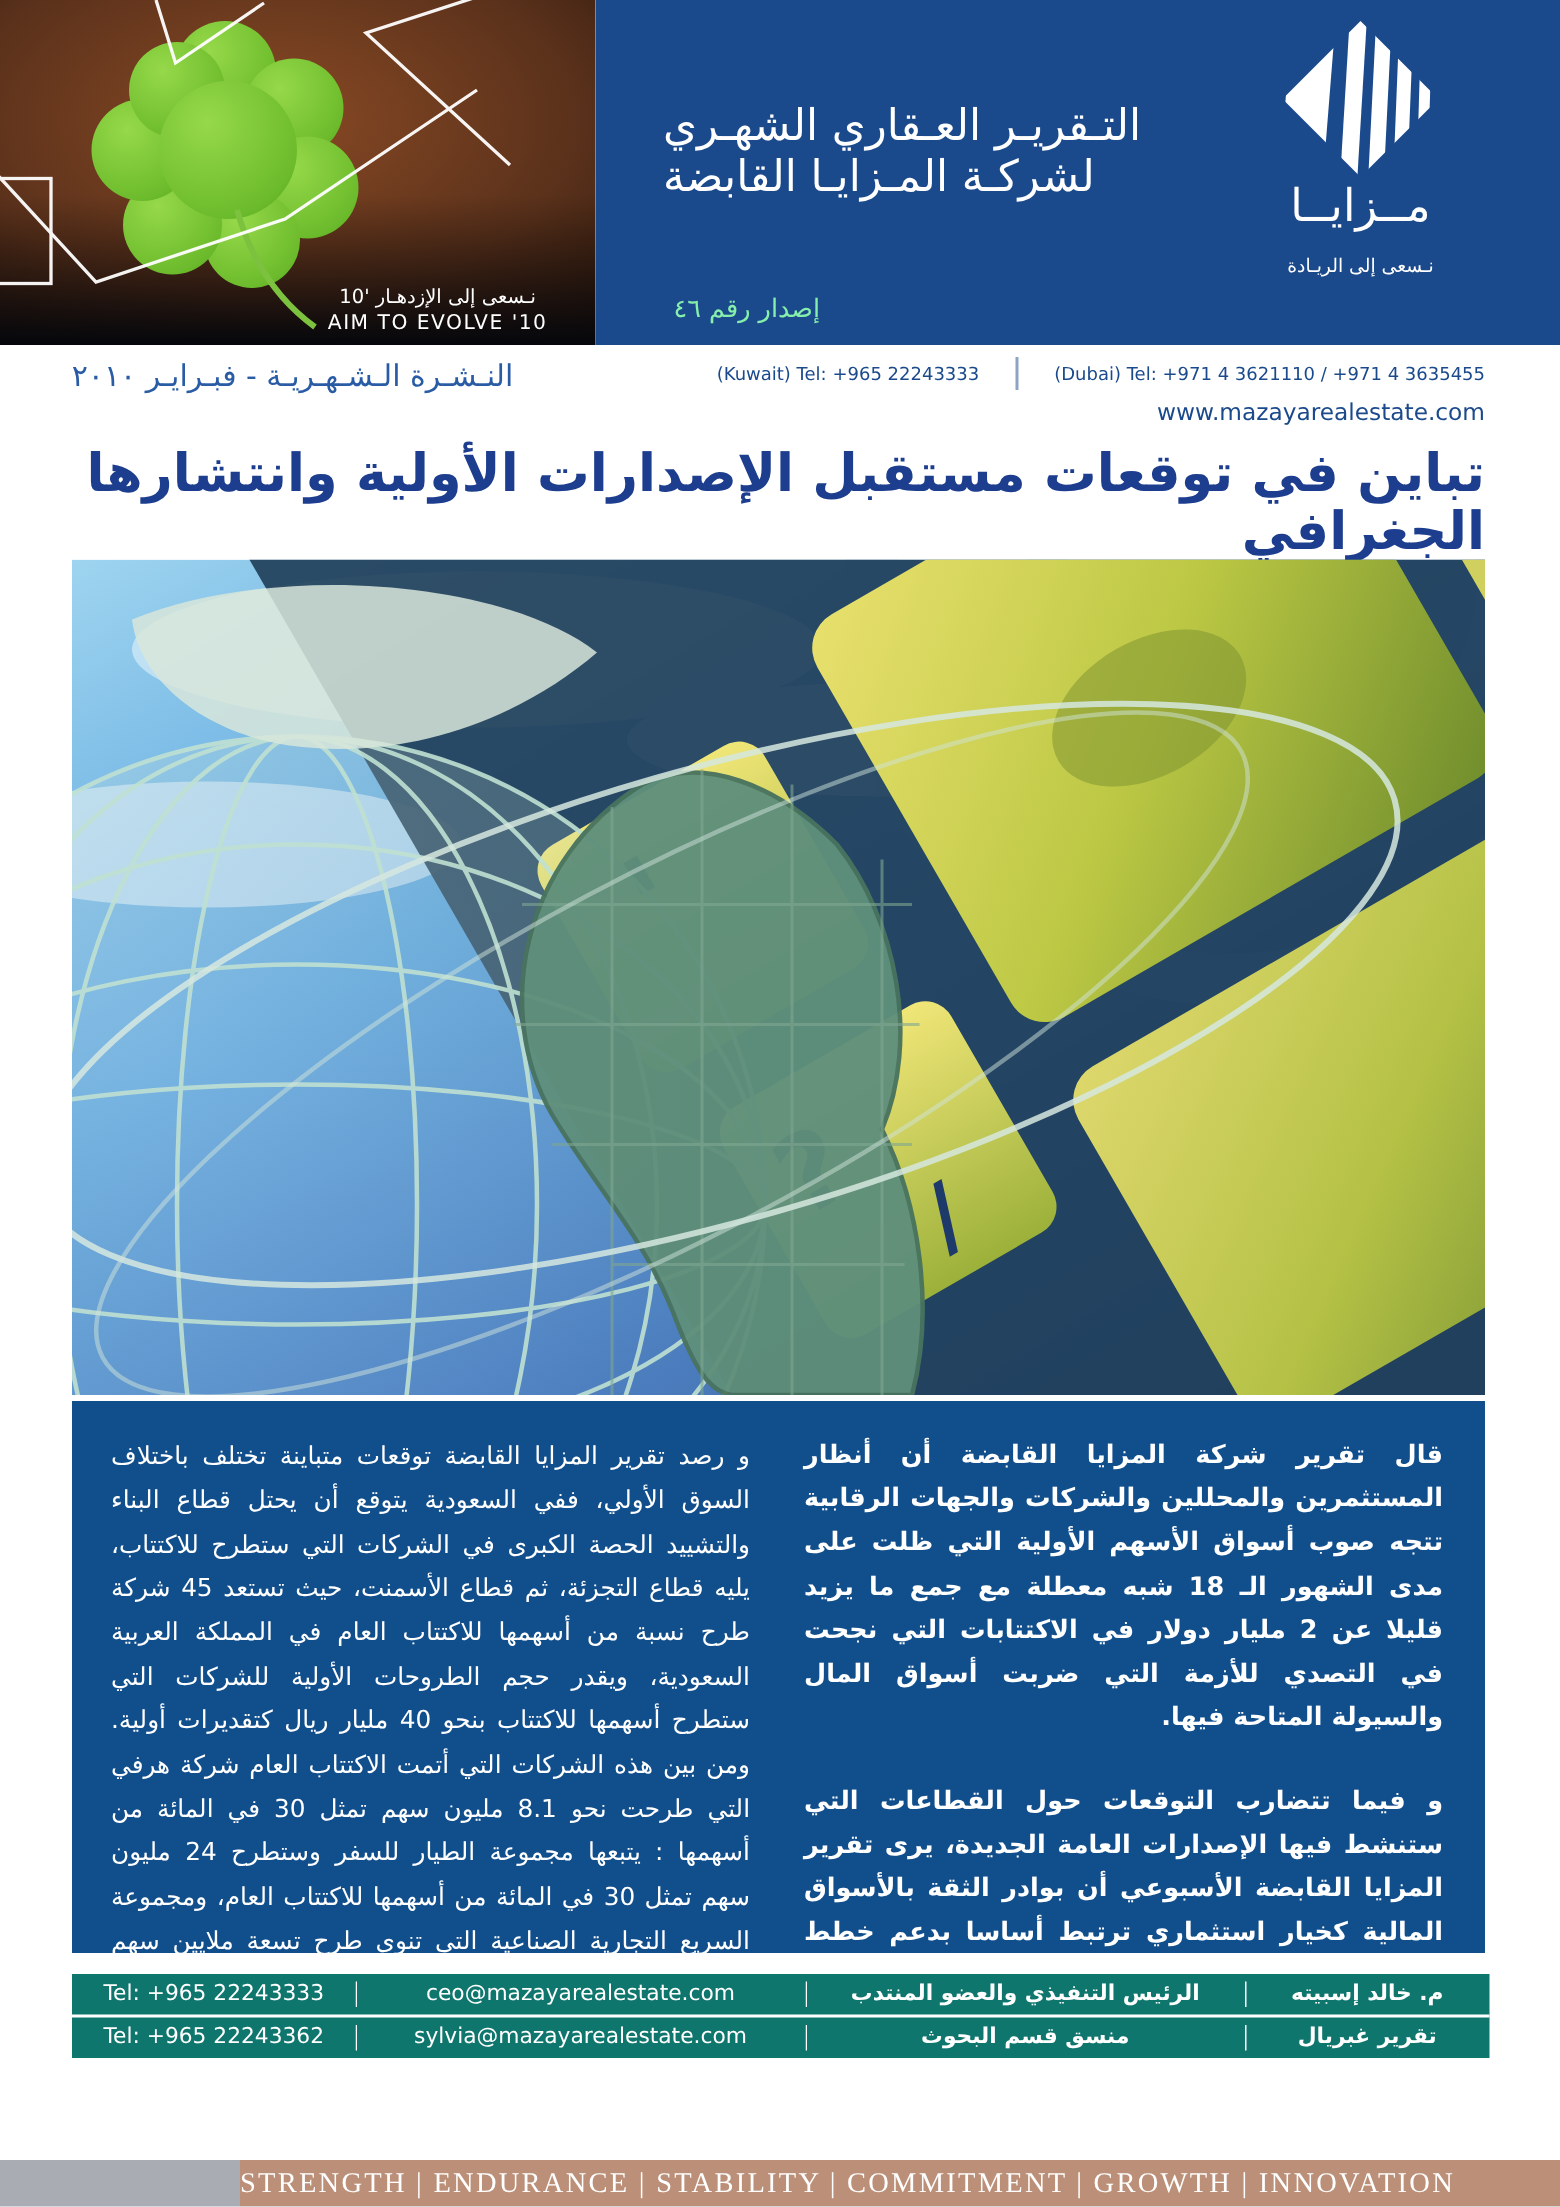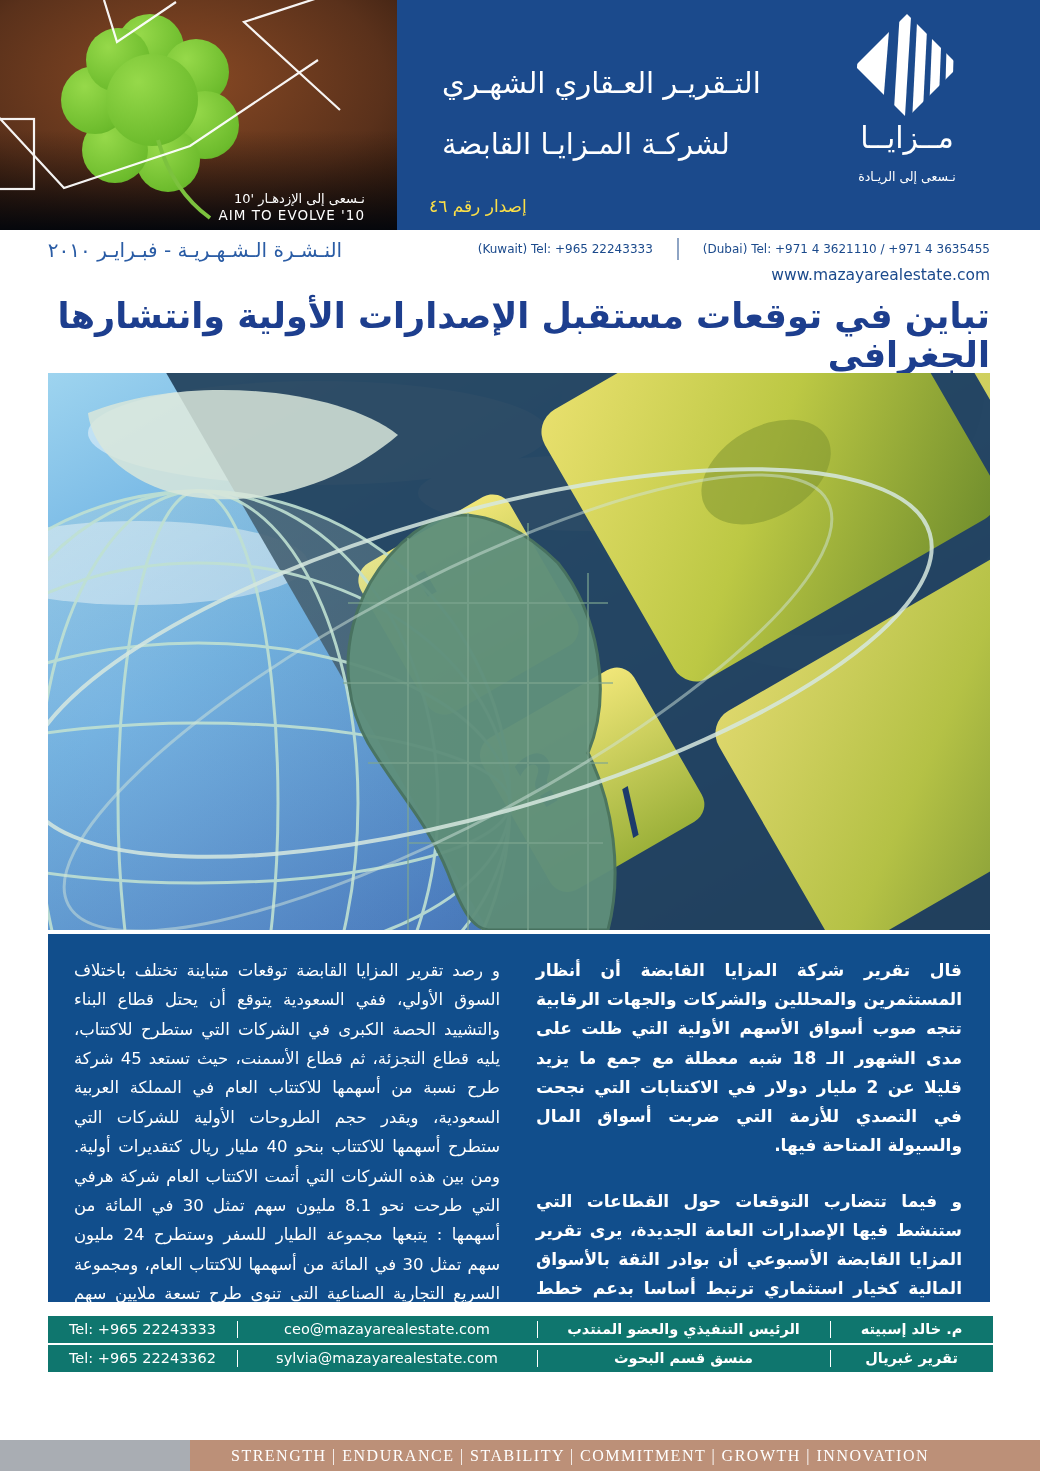--- a/index.html
+++ b/index.html
@@ -3,28 +3,28 @@
 <meta charset="utf-8">
 <style>
   html,body{margin:0;padding:0;background:#fff;}
   .page{position:relative;width:1040px;height:1471px;background:#fff;overflow:hidden;
         font-family:"DejaVu Sans","Liberation Sans",sans-serif;}
 
   
   .hdr{position:absolute;left:0;top:0;width:1040px;height:230px;}
   .hdr-photo{position:absolute;left:0;top:0;width:397px;height:230px;overflow:hidden;}
   .hdr-photo svg{display:block;}
-  .photo-cap{position:absolute;right:32px;bottom:6px;text-align:right;color:#fff;line-height:1.25;}
+  .photo-cap{position:absolute;right:32px;bottom:6px;text-align:center;color:#fff;line-height:1.25;}
   .photo-cap .ar{font-size:13px;}
   .photo-cap .en{font-size:13.5px;letter-spacing:1px;}
   .hdr-blue{position:absolute;left:397px;top:0;width:643px;height:230px;background:#1b4a8c;}
   .hdr-title{position:absolute;left:45px;top:66px;text-align:left;color:#fff;direction:rtl;}
   .hdr-title .t1,.hdr-title .t2{font-size:29px;font-weight:400;letter-spacing:1px;white-space:nowrap;}
-  .hdr-title .t2{margin-top:27px;}
-  .hdr-issue{position:absolute;left:32px;top:196px;color:#fde047;font-size:17px;direction:rtl;}
+  .hdr-title .t2{margin-top:0;}
+  .hdr-issue{position:absolute;left:52px;top:196px;color:#86efac;font-size:17px;direction:rtl;}
   .logo{position:absolute;right:58px;top:14px;width:150px;text-align:center;color:#fff;}
   .logo svg{display:block;margin:0 auto;}
   .logo-word{font-size:30px;letter-spacing:2px;margin-top:2px;direction:rtl;}
   .logo-tag{font-size:12.5px;margin-top:14px;direction:rtl;}
 
   
   .cstrip{position:absolute;left:0;top:230px;width:1040px;height:72px;background:#fff;}
   .newsletter{position:absolute;left:30px;top:8px;width:330px;font-size:20px;color:#2a5ca5;
               direction:rtl;text-align:center;white-space:nowrap;}
   .phones{position:absolute;right:50px;top:8px;display:flex;align-items:center;gap:24px;
@@ -57,21 +57,21 @@
            white-space:nowrap;overflow:hidden;}
   .ft-cell + .ft-cell::before{content:"";position:absolute;left:0;top:5px;bottom:5px;width:1px;background:#fff;}
   .ft-cell.ar{direction:rtl;font-weight:700;font-size:14.5px;}
 
   
   .bstrip{position:absolute;left:0;top:1440px;width:1040px;height:31px;display:flex;}
   .bstrip .gray{width:190px;height:31px;background:#a9adb3;}
   .bstrip .tan{flex:1;height:31px;background:#bc9078;display:flex;align-items:center;justify-content:center;
                padding-right:70px;box-sizing:border-box;}
   .bstrip .tan span{color:#fff;font-family:"Liberation Serif","DejaVu Serif",serif;
-                    font-size:16px;letter-spacing:1.5px;white-space:nowrap;}
+                    font-size:19px;letter-spacing:1.5px;white-space:nowrap;}
 </style>
 </head>
 <body>
 
 <div class="page">
 
   <div class="hdr">
 
     <div class="hdr-photo">
       <svg width="397" height="230" viewBox="0 0 397 230">

